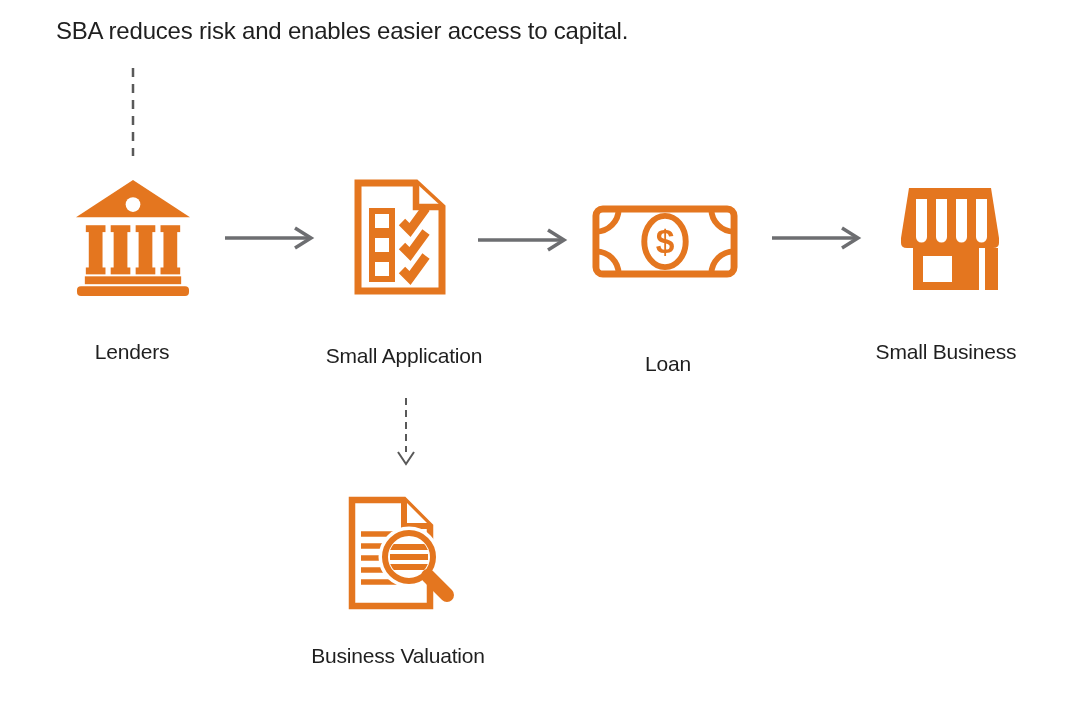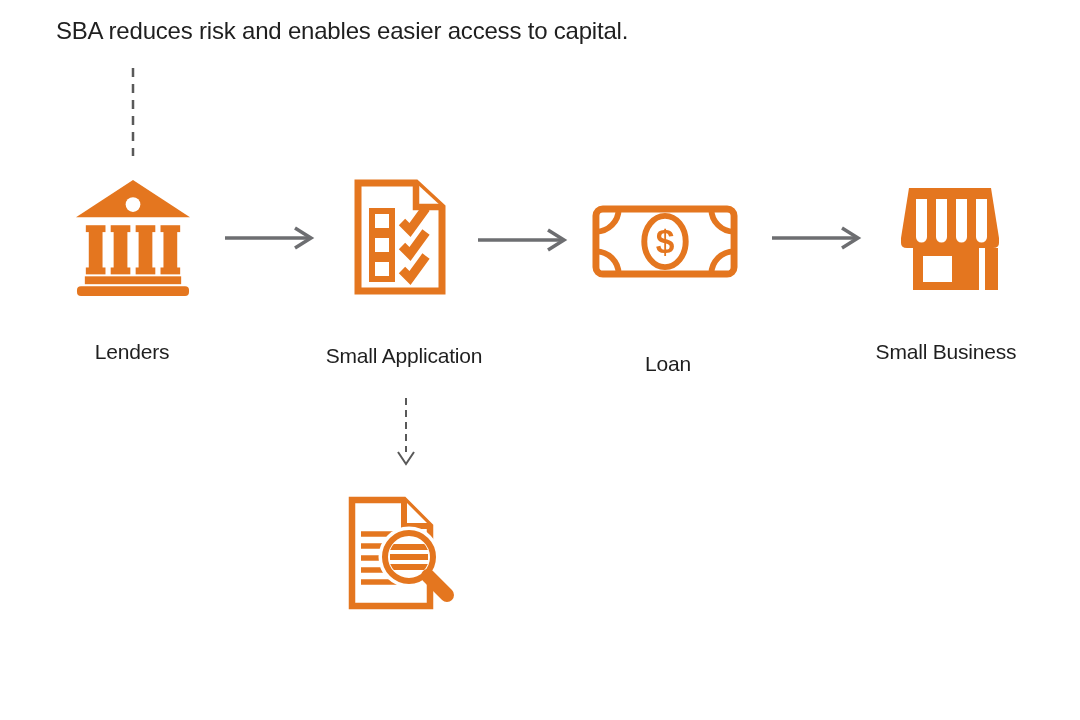--- a/index.html
+++ b/index.html
@@ -130,16 +130,17 @@
       <circle cx="63" cy="63" r="24" fill="#ffffff" stroke="#ffffff" stroke-width="13"></circle>
       <circle cx="63" cy="63" r="24" fill="#ffffff" stroke="currentColor" stroke-width="6"></circle>
       <g clip-path="url(#lensClip)">
         <rect x="44" y="50" width="38" height="6" fill="currentColor"></rect>
         <rect x="44" y="60" width="38" height="6" fill="currentColor"></rect>
         <rect x="44" y="70" width="38" height="6" fill="currentColor"></rect>
       </g>
       <line x1="82" y1="82" x2="101" y2="101" stroke="currentColor" stroke-width="14" stroke-linecap="round"></line>
     </svg>
     <div class="abs label" style="left:248px; top:640px; width:300px;">
+      <div>Business Valuation</div>
     </div>
   </div>
 
 </div>
 
 </body></html>

